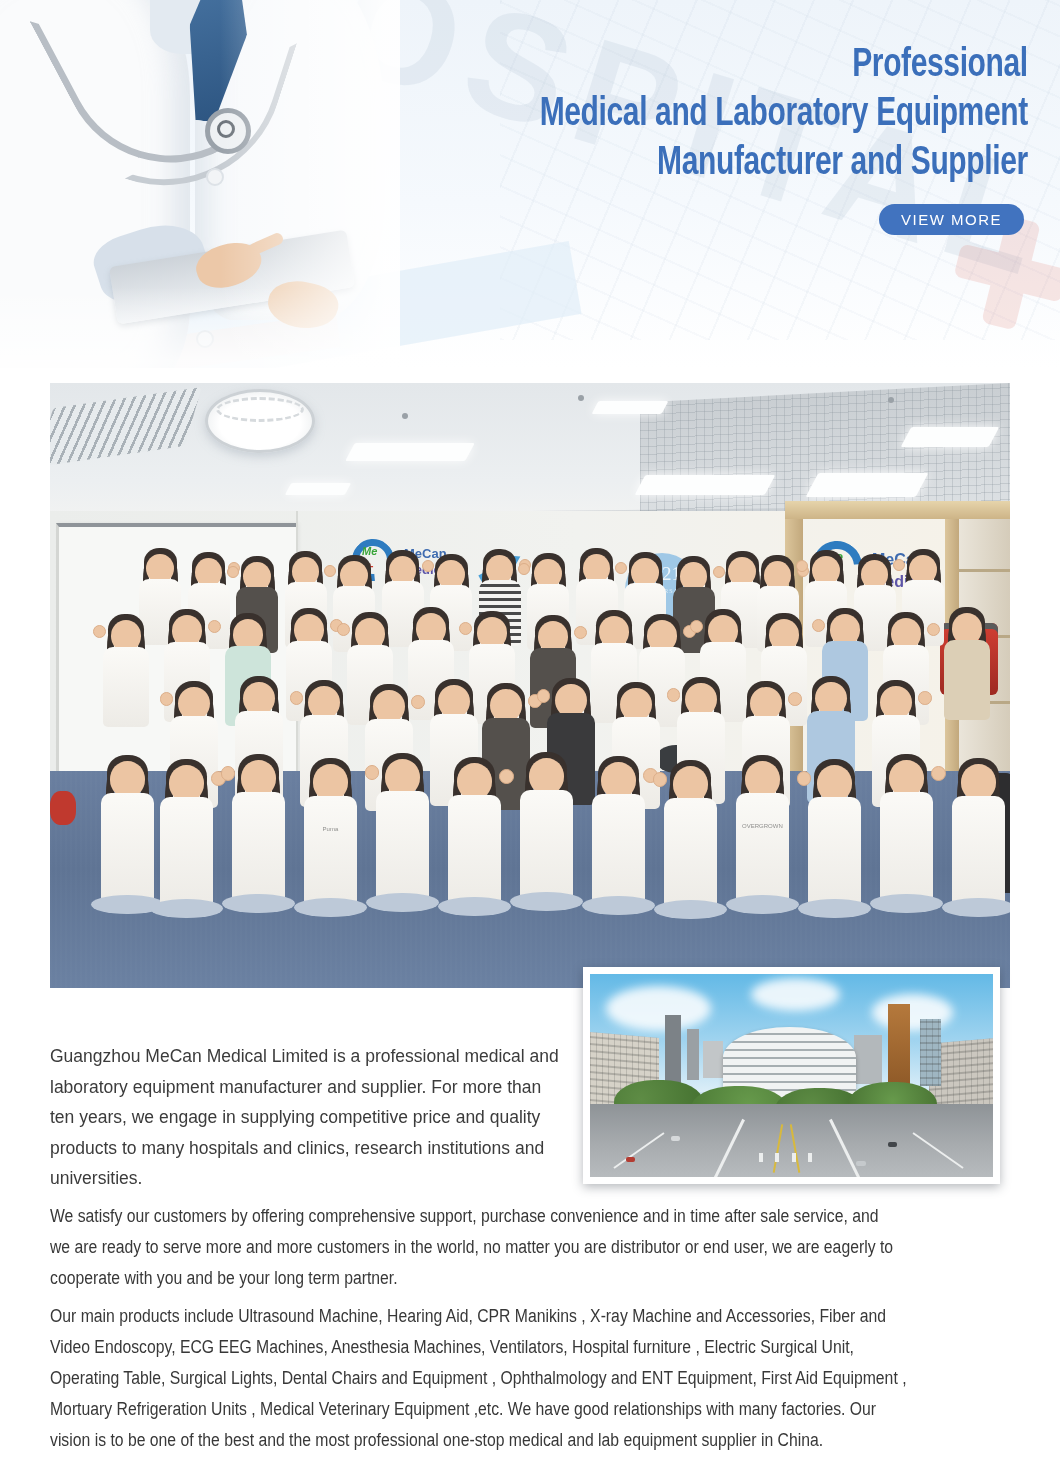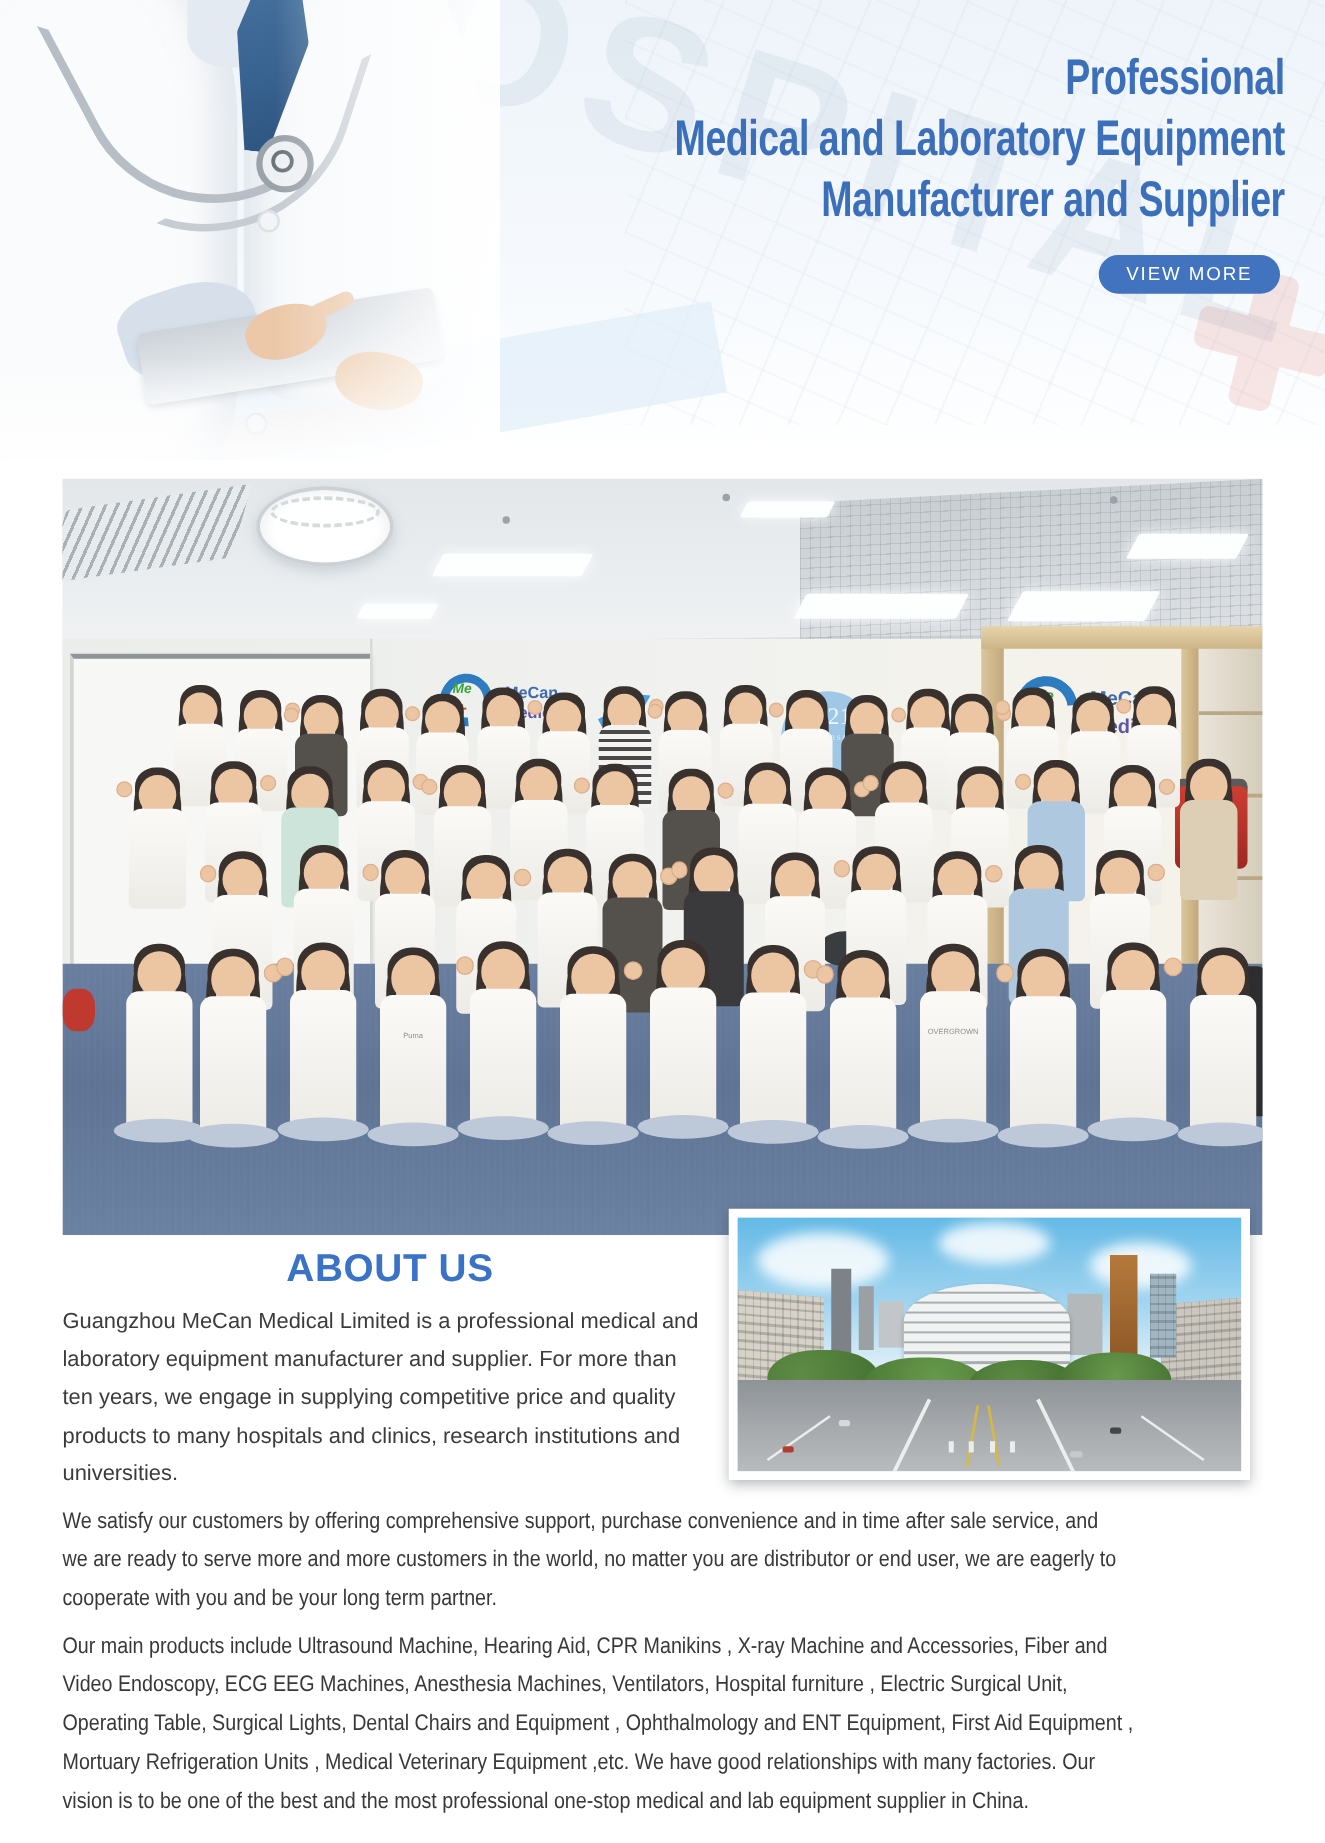--- a/index.html
+++ b/index.html
@@ -761,21 +761,20 @@
       <div class="lane" style="left:46%;top:88%;width:4px;height:9px;"></div>
       <div class="lane" style="left:50%;top:88%;width:4px;height:9px;"></div>
       <div class="lane" style="left:54%;top:88%;width:4px;height:9px;"></div>
       <div class="car" style="left:20%;top:80%;width:9px;height:5px;background:#d6d9db;"></div>
       <div class="car" style="left:74%;top:83%;width:9px;height:5px;background:#42464a;"></div>
       <div class="car" style="left:66%;top:92%;width:10px;height:5px;background:#c5c9cc;"></div>
       <div class="car" style="left:9%;top:90%;width:9px;height:5px;background:#b33c32;"></div>
     </div>
   </div>
 
-  <div class="about-title">ABOUT US</div>
   <div class="para para1">Guangzhou MeCan Medical Limited is a professional medical and
 laboratory equipment manufacturer and supplier. For more than
 ten years, we engage in supplying competitive price and quality
 products to many hospitals and clinics, research institutions and
 universities.</div>
   <div class="para para-condensed para2">We satisfy our customers by offering comprehensive support, purchase convenience and in time after sale service, and
 we are ready to serve more and more customers in the world, no matter you are distributor or end user, we are eagerly to
 cooperate with you and be your long term partner.</div>
   <div class="para para-condensed para3">Our main products include Ultrasound Machine, Hearing Aid, CPR Manikins , X-ray Machine and Accessories, Fiber and
 Video Endoscopy, ECG EEG Machines, Anesthesia Machines, Ventilators, Hospital furniture , Electric Surgical Unit,

